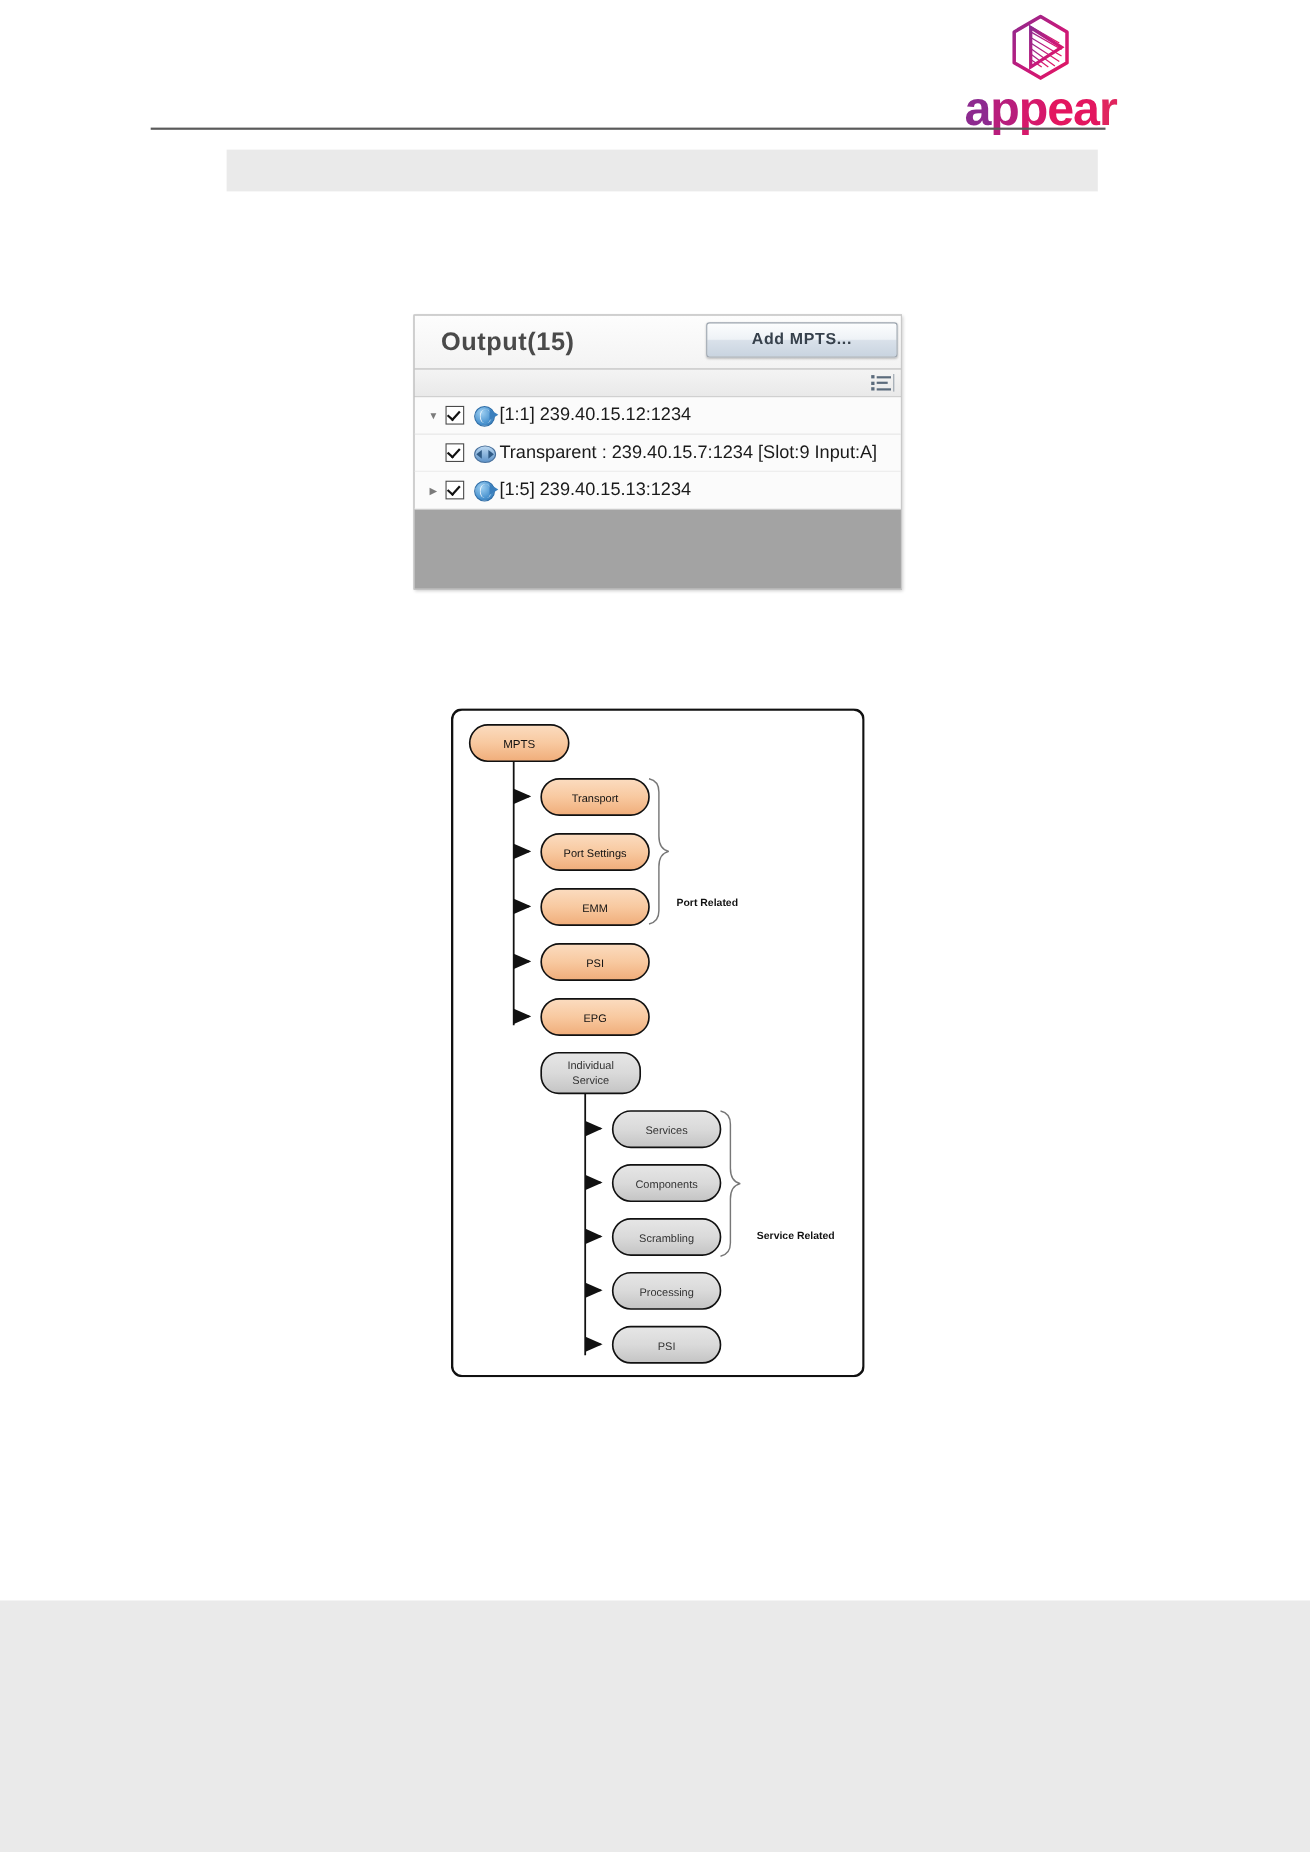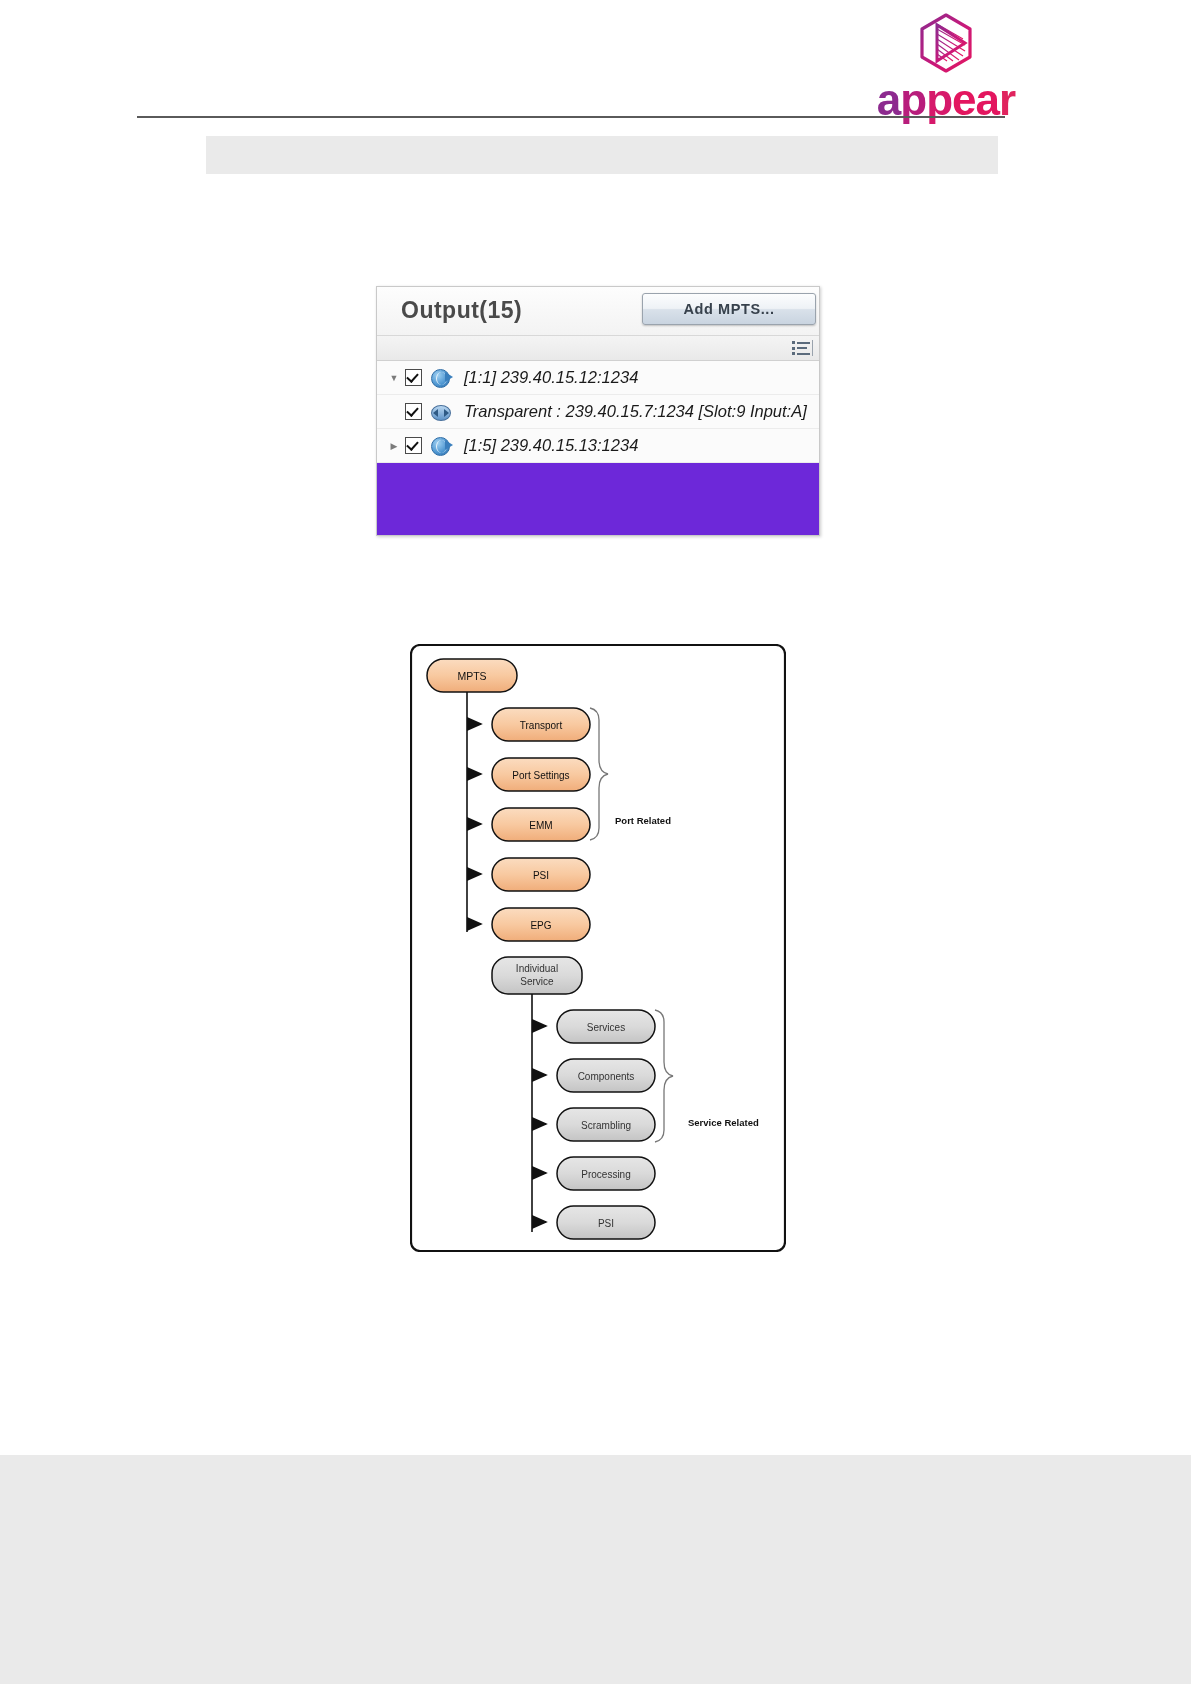--- a/index.html
+++ b/index.html
@@ -17,21 +17,21 @@
   .logo-word .c2{color:#b81d7c;}
   .logo-word .c3{color:#d6196b;}
   .logo-word .c4{color:#e3165f;}
   .logo-word .c5{color:#e3165f;}
   .logo-word .c6{color:#e0245e;}
   #header-rule{position:absolute;left:137px;top:116px;width:868px;height:2px;background:#5a5a5a;}
   
   #top-banner{position:absolute;left:206px;top:136px;width:792px;height:38px;background:#eaeaea;}
   
   #output-panel{position:absolute;left:376px;top:286px;width:444px;height:250px;
-    background:#6d28d9;border:1px solid #c9c9c9;box-sizing:border-box;
+    background:#a3a3a3;border:1px solid #c9c9c9;box-sizing:border-box;
     box-shadow:1px 1px 3px rgba(0,0,0,.20);}
   .panel-head{height:48px;position:relative;
     background:linear-gradient(to bottom,#fdfdfd 0%,#f3f3f3 100%);
     border-bottom:1px solid #d8d8d8;}
   .panel-title{position:absolute;left:24px;top:10px;font-size:23px;font-weight:700;
     color:#4a4a4a;letter-spacing:.5px;}
   .add-btn{position:absolute;right:3px;top:6px;width:174px;height:32px;
     border:1px solid #9aa3ad;border-radius:3px;
     background:linear-gradient(to bottom,#fcfdfe 0%,#eef2f6 48%,#d9e1ea 52%,#c9d4e0 100%);
     font-size:14.5px;font-weight:700;color:#37414c;letter-spacing:.6px;
@@ -75,21 +75,21 @@
   .ic-tv:after{content:"";position:absolute;right:-2px;top:-4px;width:9px;height:5px;
     border-top:1px solid #6b6b6b;border-right:1px solid #6b6b6b;transform:rotate(22deg);}
   .ic-tvbase{position:absolute;left:3px;bottom:0;width:15px;height:2px;background:#7a7a7a;}
   
   .ic-trans{width:18px;height:14px;border-radius:50%;position:absolute;left:1px;top:3px;
     background:linear-gradient(to bottom,#b9d7f1 0%,#5f93c8 100%);border:1px solid #476f9b;}
   .ic-trans:before{content:"";position:absolute;left:1px;top:3px;width:0;height:0;
     border-top:4px solid transparent;border-bottom:4px solid transparent;border-right:5px solid #2f5a85;}
   .ic-trans:after{content:"";position:absolute;right:1px;top:3px;width:0;height:0;
     border-top:4px solid transparent;border-bottom:4px solid transparent;border-left:5px solid #2f5a85;}
-  .rowtext{margin-left:12px;white-space:nowrap;font-style:italic;}
+  .rowtext{margin-left:2px;white-space:nowrap;}
   
   #diagram{position:absolute;left:410px;top:644px;width:376px;height:608px;}
   #diagram svg{display:block;}
   
   #bottom-banner{position:absolute;left:0;top:1455px;width:1191px;height:229px;background:#eaeaea;}
 </style>
 </head>
 <body>
 
 <div class="logo-wrap">

